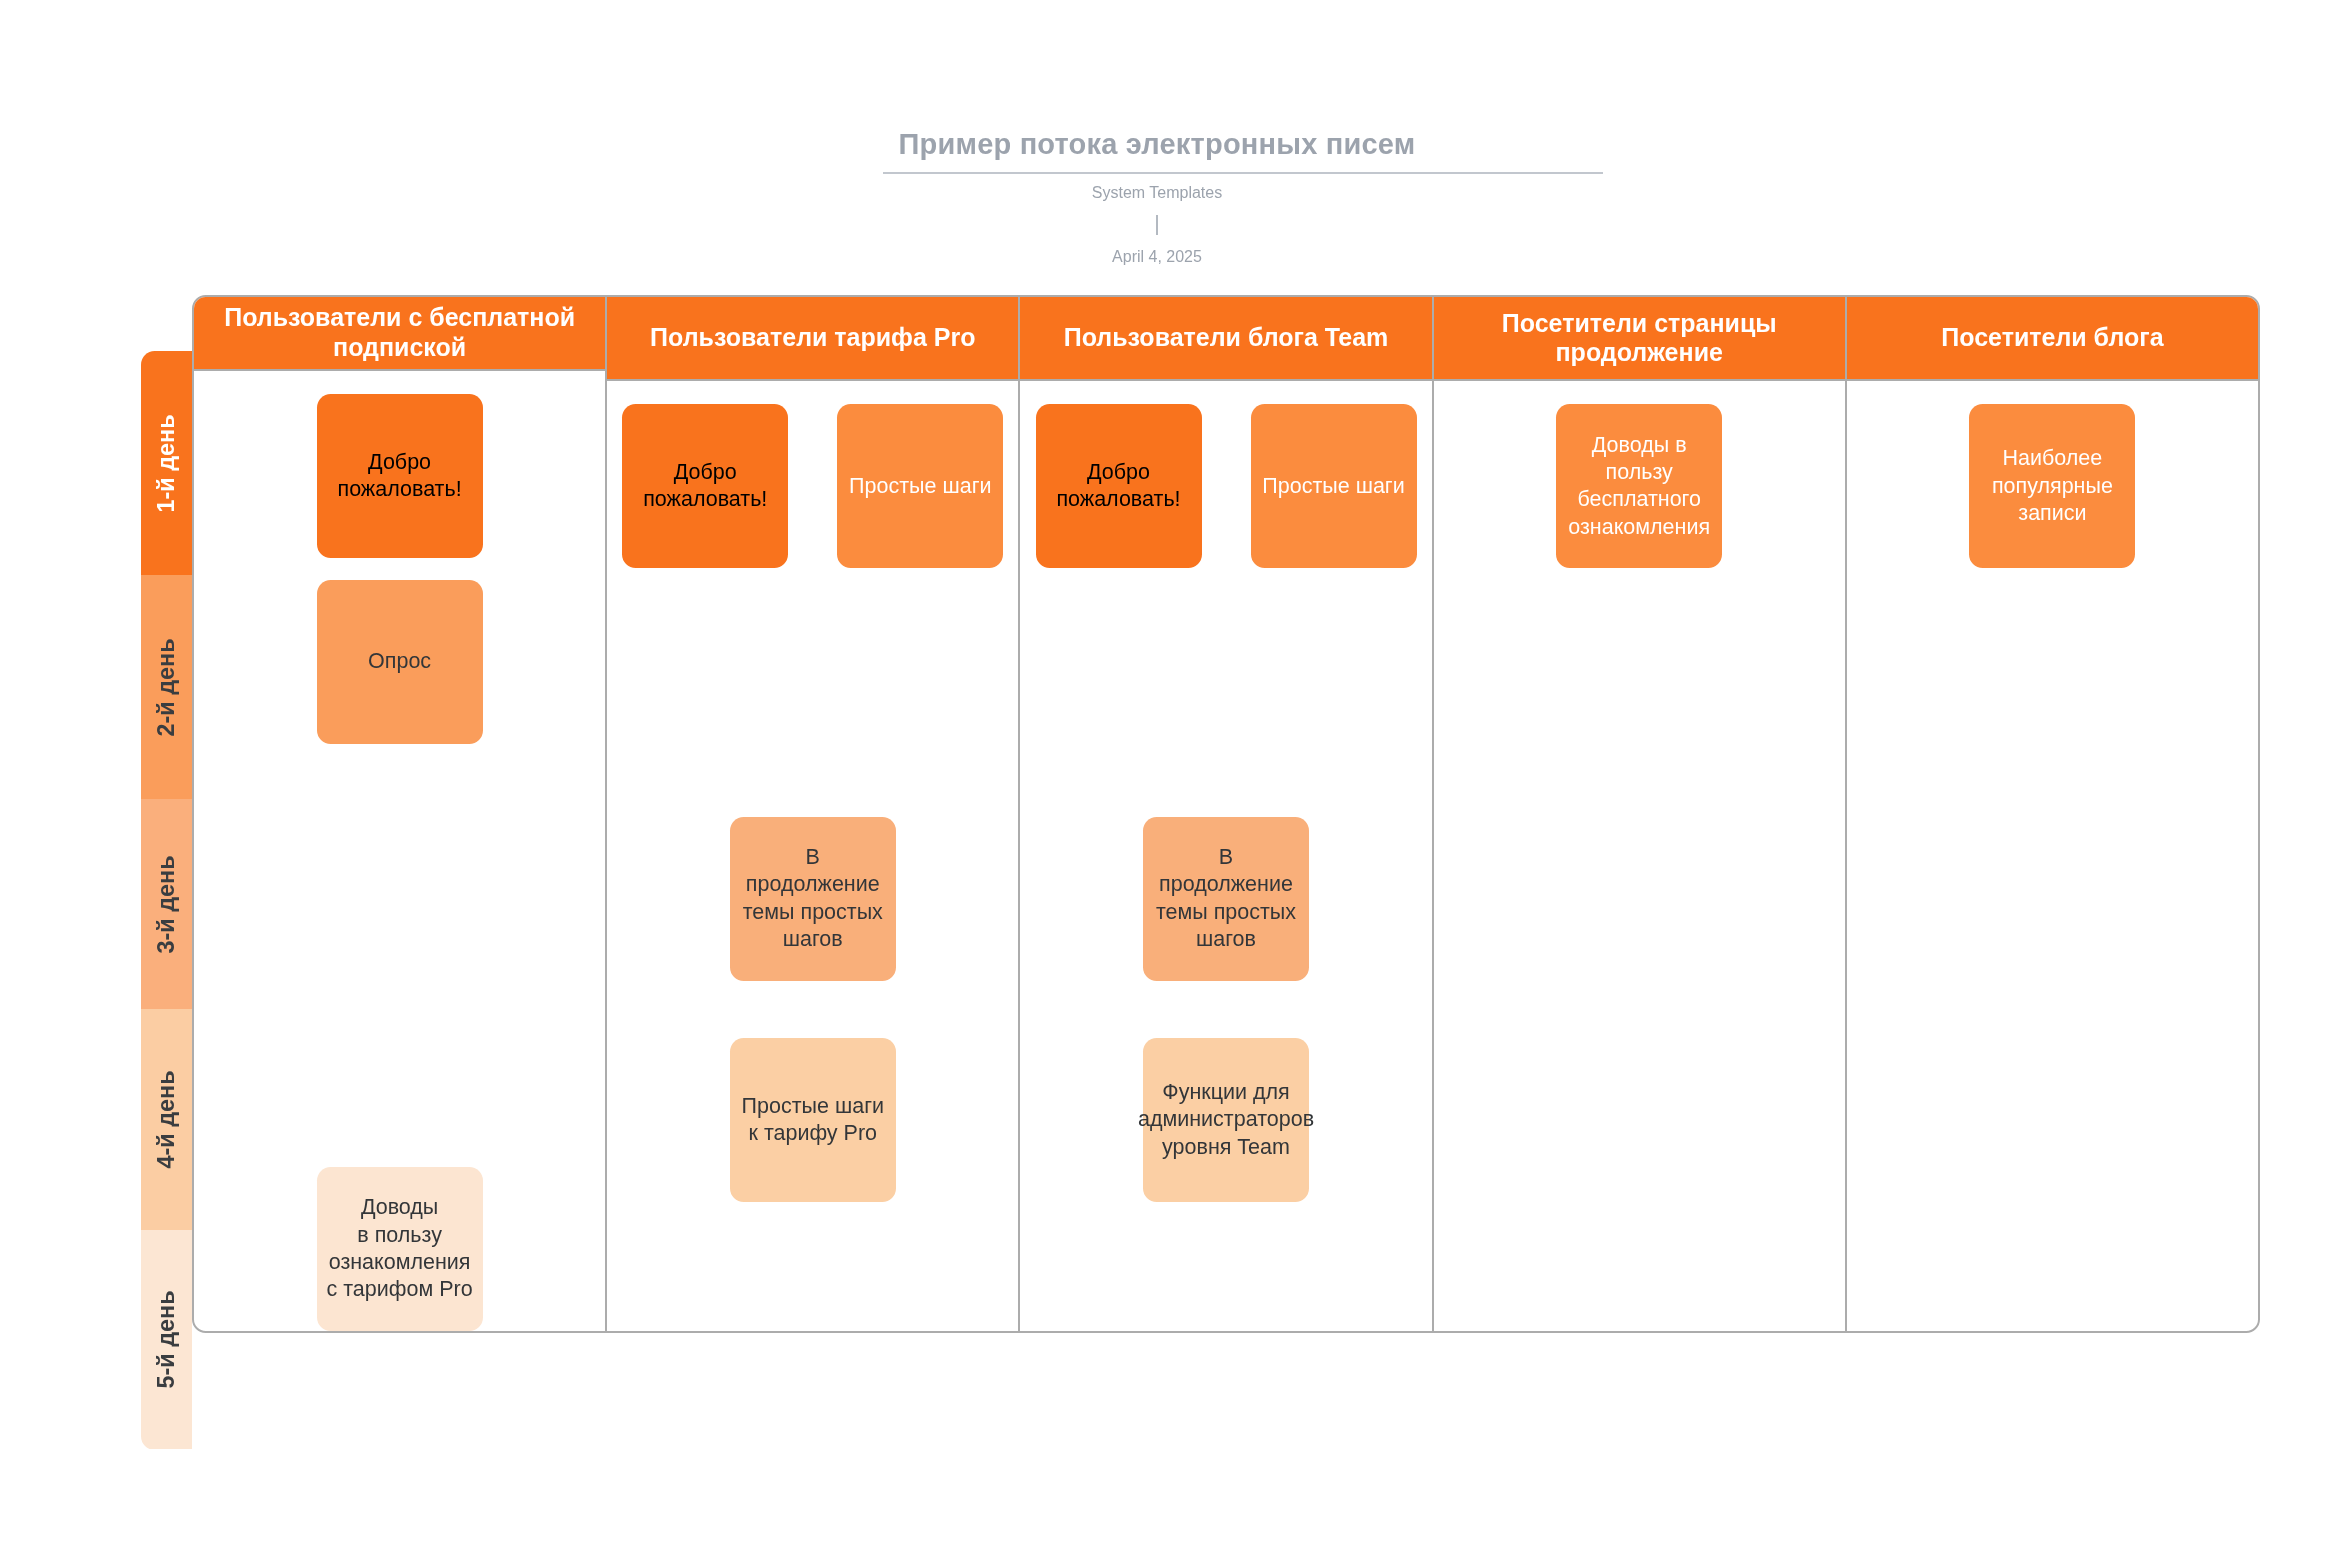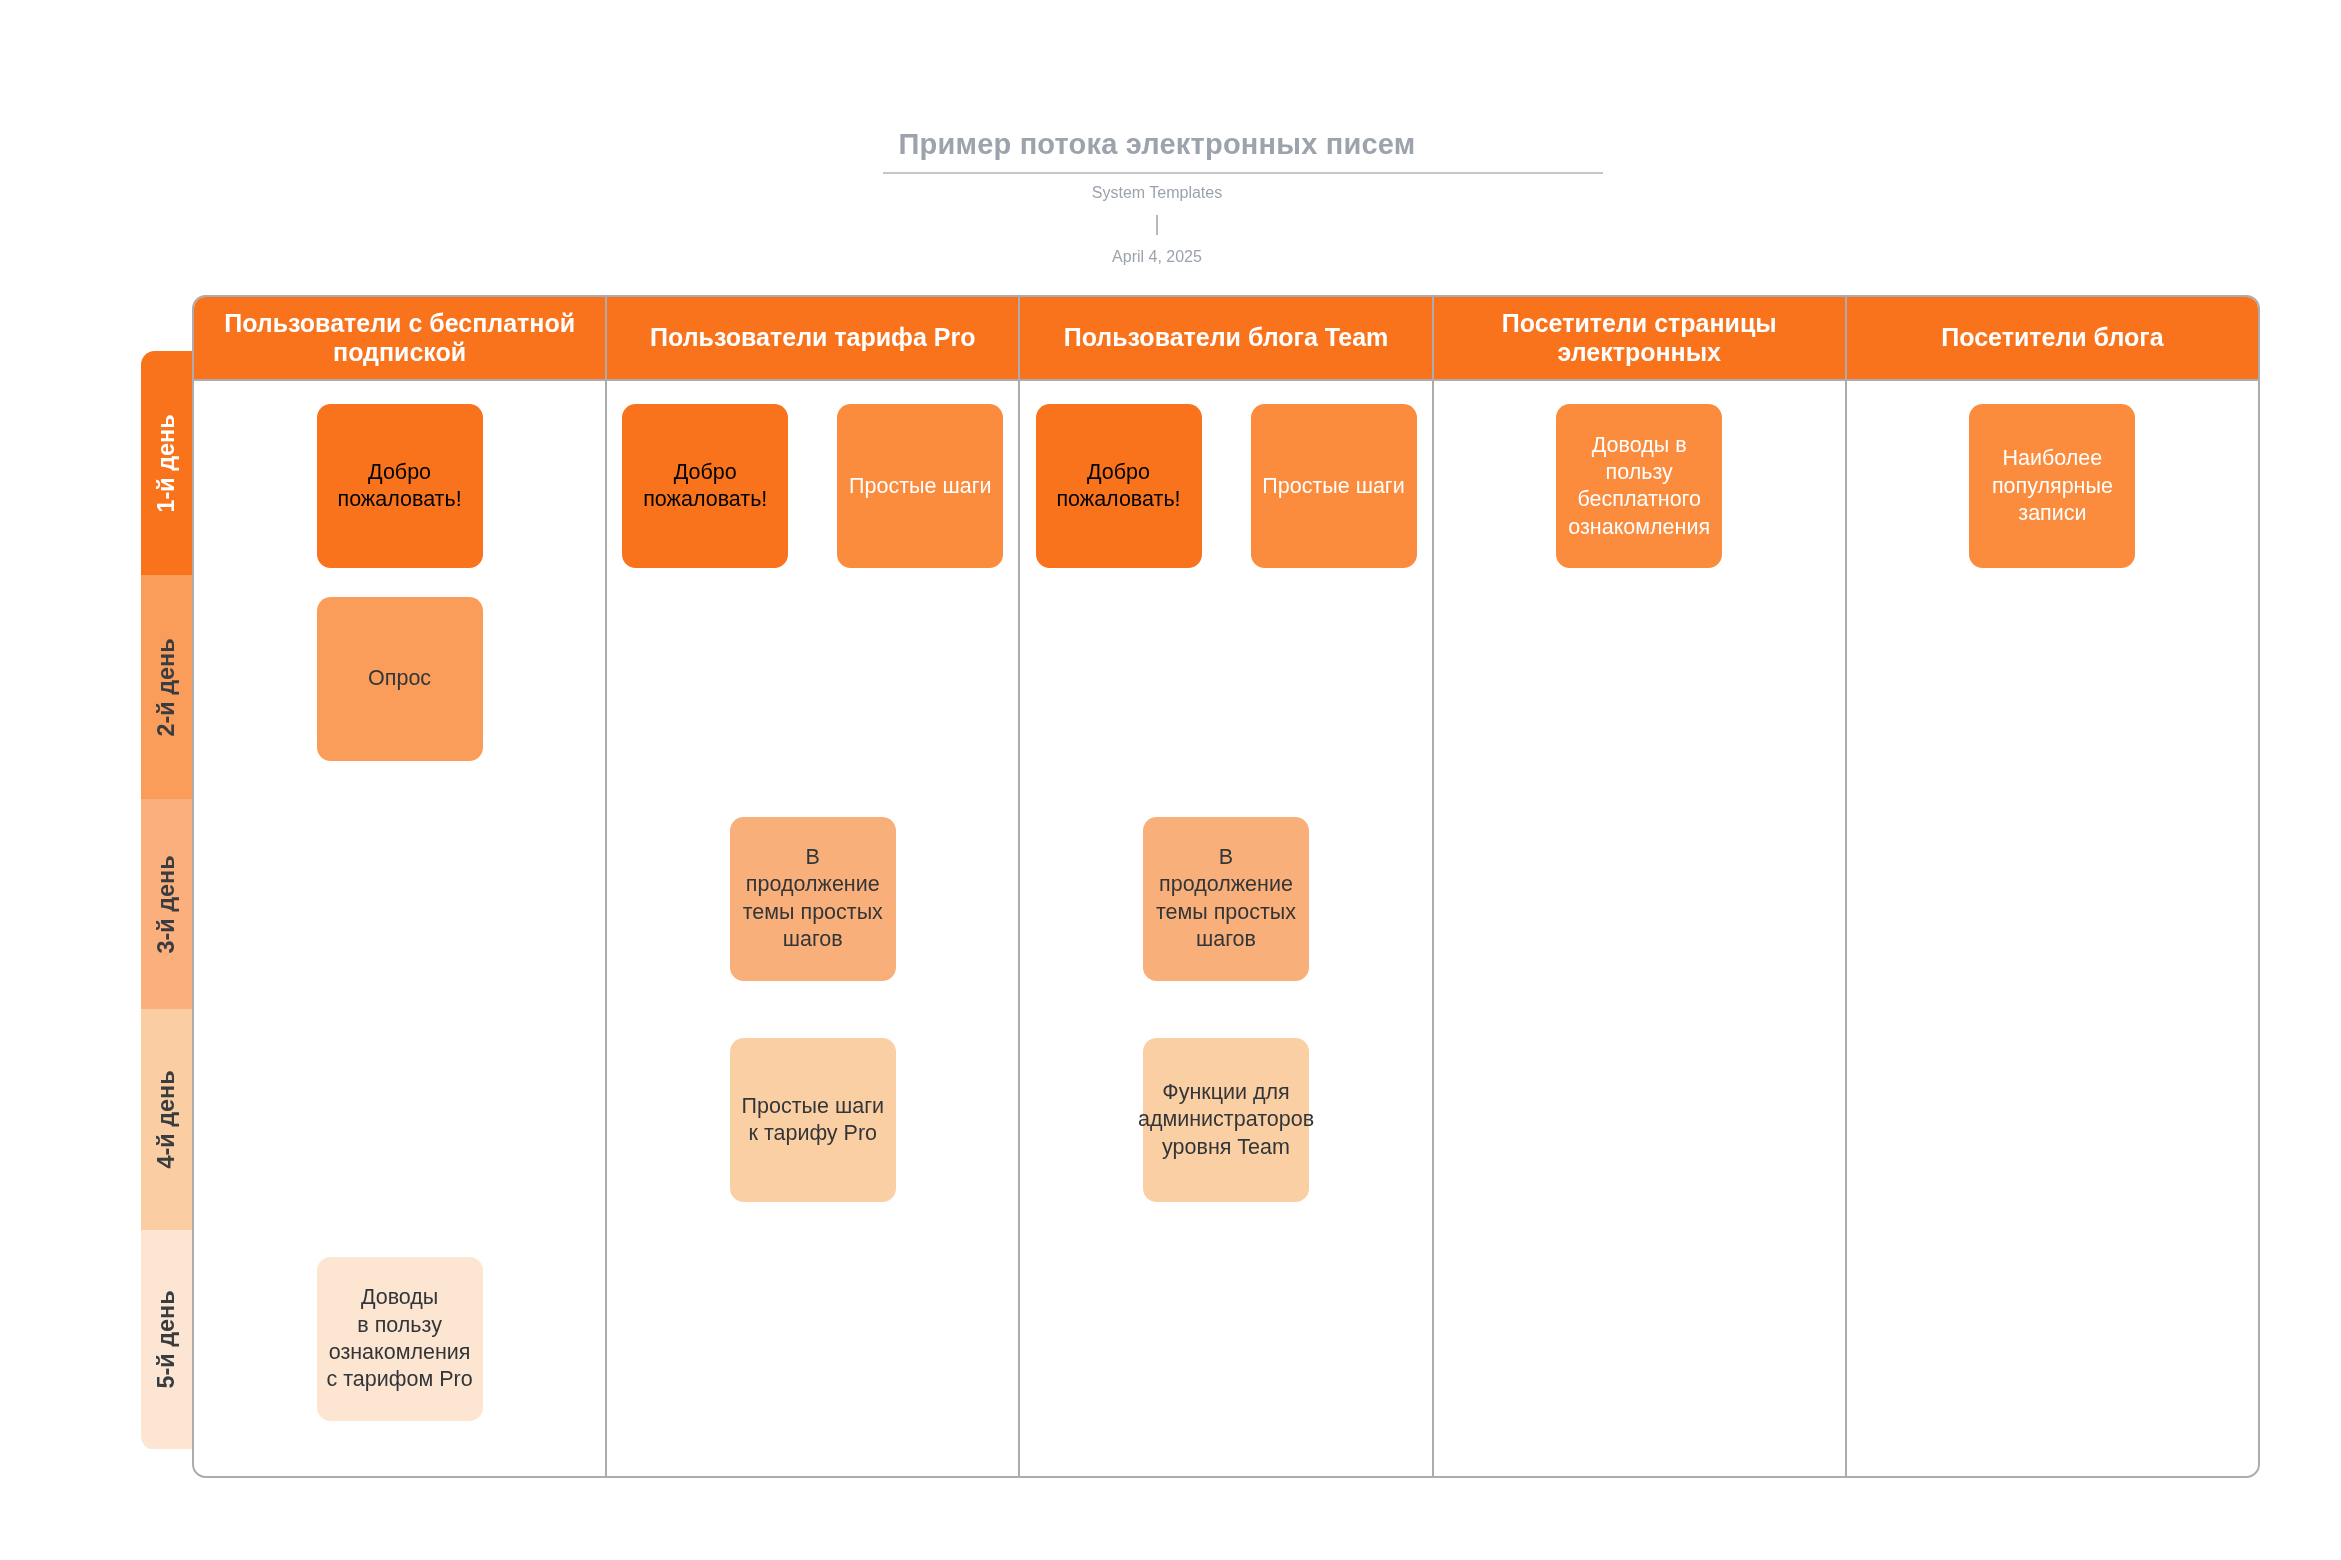--- a/index.html
+++ b/index.html
@@ -83,21 +83,21 @@
   .day-3 { height: 210px; background: #FAAF7C; }
   .day-4 { height: 221px; background: #FBCDA3; }
   .day-5 { height: 219px; background: #FCE6D3; }
 
   
   .board {
     position: absolute;
     top: 295px;
     left: 192px;
     width: 2068px;
-    height: 1183px;
+    height: 1038px;
     background: #ffffff;
     border: 2.9px solid #ACACAC;
     border-radius: 13.7px;
     display: flex;
     overflow: hidden;
   }
   .col {
     flex: 1 1 0;
     display: flex;
     flex-direction: column;
@@ -243,21 +243,21 @@
       </div>
       <div class="cell r4">
         <div class="card v-d4">Функции для
 администраторов
 уровня Team</div>
       </div>
       <div class="cell r5"></div>
     </div>
 
     <div class="col">
-      <div class="col-header">Посетители страницы электронных</div>
+      <div class="col-header">Посетители страницы продолжение</div>
       <div class="cell r1">
         <div class="card v-mid">Доводы в
 пользу
 бесплатного
 ознакомления</div>
       </div>
       <div class="cell r2"></div>
       <div class="cell r3"></div>
       <div class="cell r4"></div>
       <div class="cell r5"></div>

